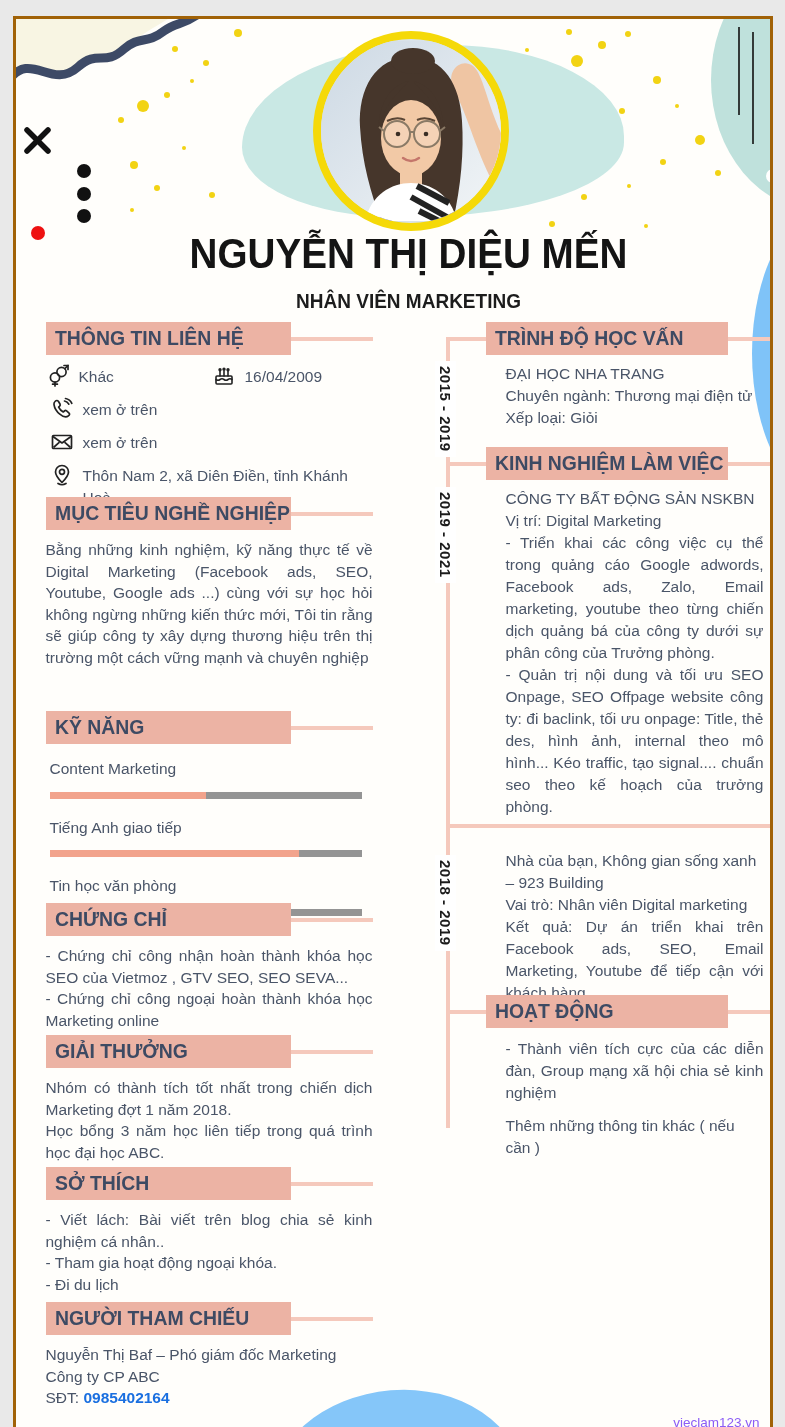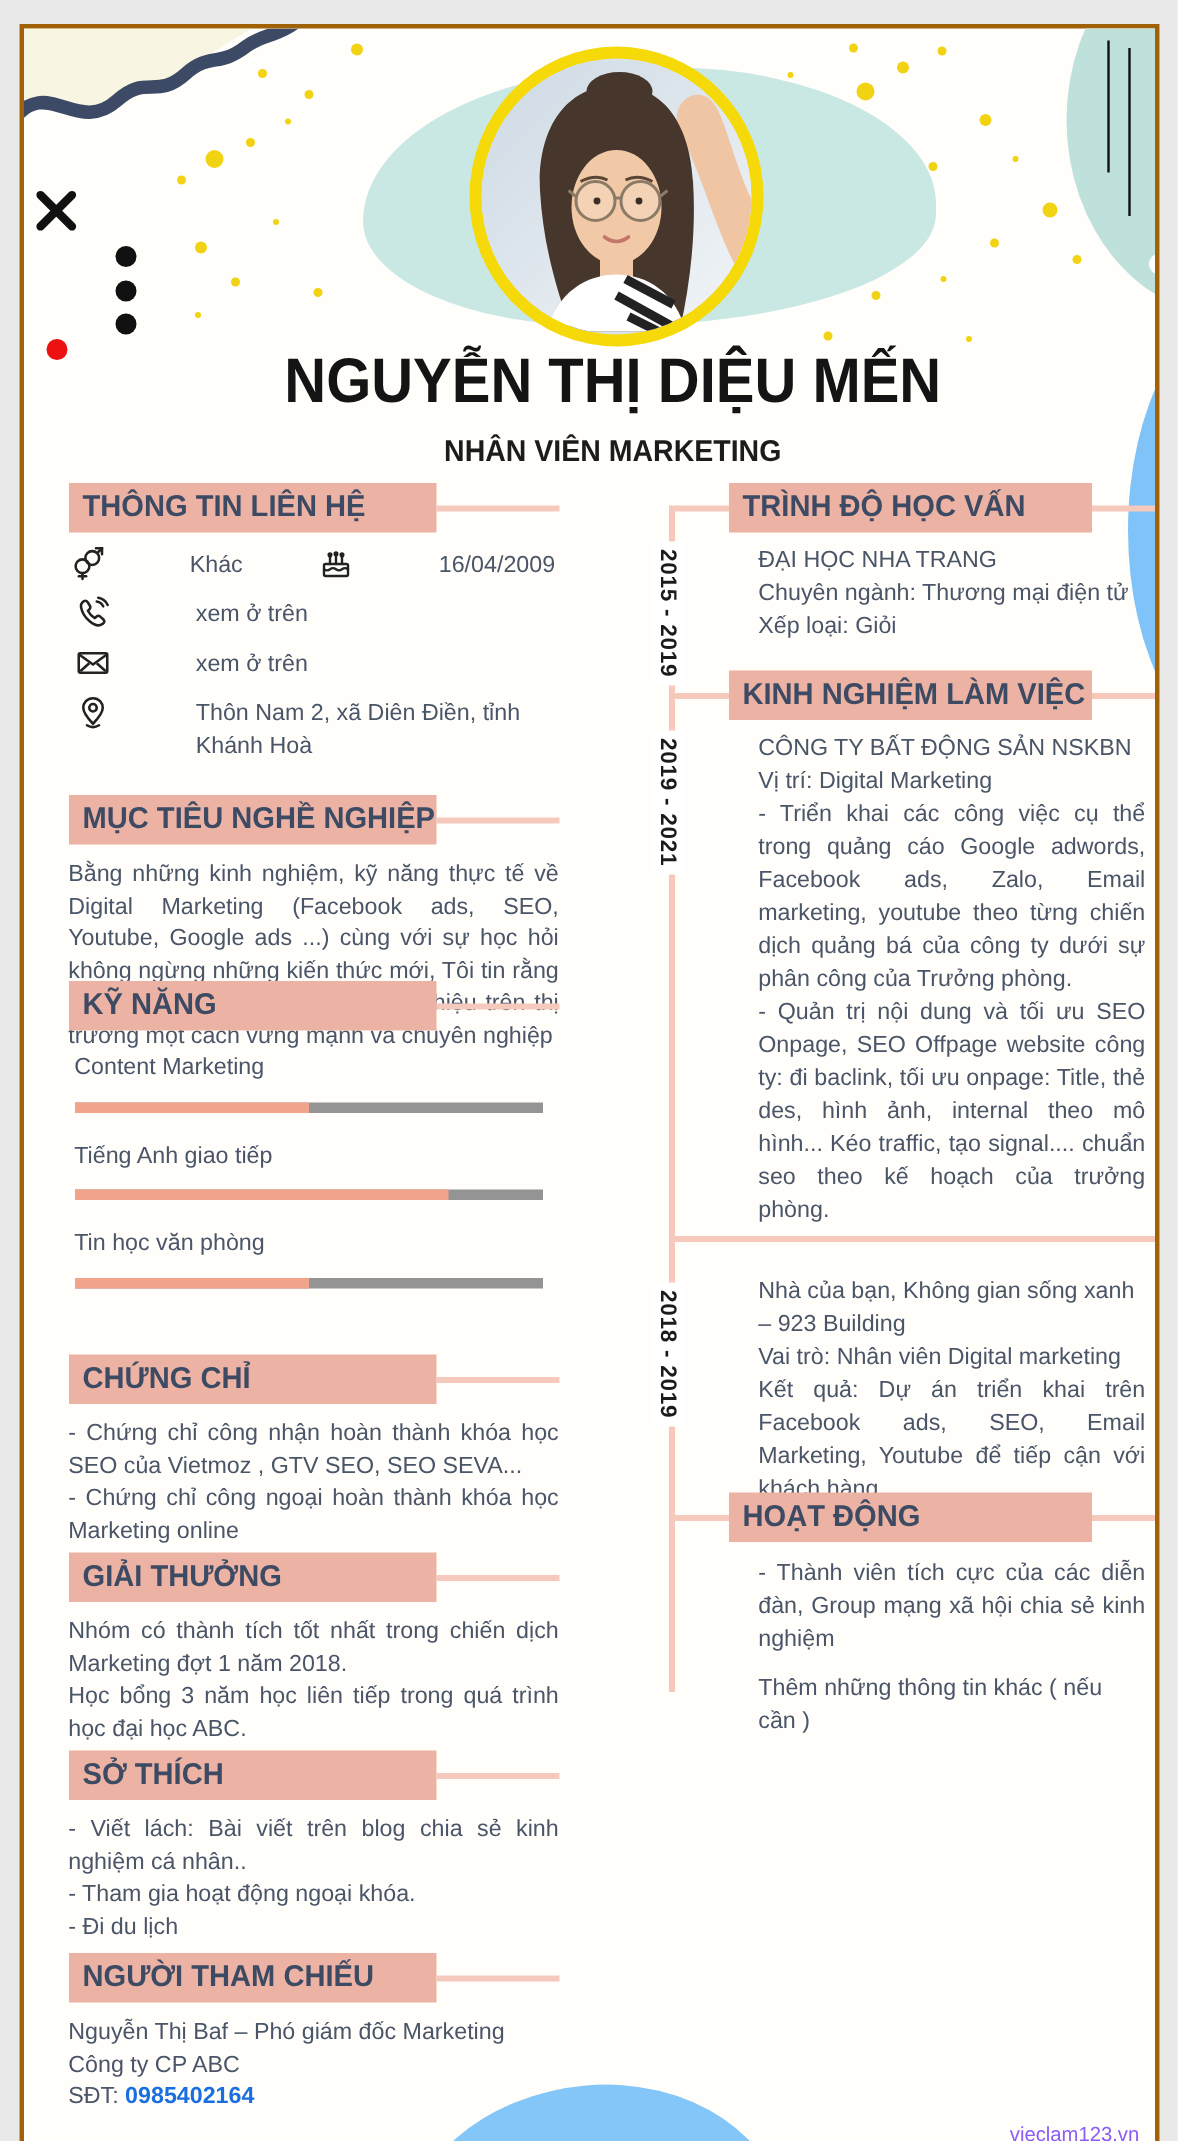--- a/index.html
+++ b/index.html
@@ -40,21 +40,21 @@
   .sec-right .head-bar{width:242px;}
   .head-bar span{font-size:20px;font-weight:bold;color:#3d4a63;white-space:nowrap;
     transform:scaleX(.97);transform-origin:left;}
   .head-line{flex:1;height:4px;background:#f5c9bc;}
   .head-conn{width:40px;height:4px;background:#f5c9bc;}
   .sec-body{margin-top:9px;font-size:15.5px;line-height:21.5px;}
   .sec-right .sec-body{margin-left:60px;width:258px;line-height:22px;}
   .just{text-align:justify;}
   p.para{margin:0;}
   
-  .c-row{display:flex;align-items:flex-start;margin:0 0 9px 4px;gap:48px;}
+  .c-row{display:flex;align-items:flex-start;margin:0 0 9px 4px;}
   .c-row .cicon{width:24px;height:24px;flex:0 0 24px;margin-right:9px;}
   .c-row .ctext{padding-top:2px;}
   .c-grid{display:flex;}
   .c-grid .cell{display:flex;align-items:flex-start;}
   .c-grid .cell1{width:166px;}
   
   .skill{margin:5px 4px 18px 4px;}
   .skill-label{margin-bottom:12px;}
   .skill-track{width:312px;height:7px;background:#949494;}
   .skill-fill{height:7px;background:#f2a38c;}
@@ -241,33 +241,33 @@
         <svg class="cicon" viewBox="0 0 24 24" fill="none" stroke="#222" stroke-width="1.7" stroke-linejoin="round">
           <path d="M12,2.5 C8,2.5 5.5,5.6 5.5,8.9 C5.5,12.8 12,19.5 12,19.5 C12,19.5 18.5,12.8 18.5,8.9 C18.5,5.6 16,2.5 12,2.5 Z"></path>
           <circle cx="12" cy="8.8" r="2.5"></circle>
           <path d="M8,20.5 Q12,23 16,20.5" stroke-linecap="round"></path>
         </svg>
         <span class="ctext">Thôn Nam 2, xã Diên Điền, tỉnh Khánh Hoà</span>
       </div>
     </div>
   </div>
 
-  <div class="sec sec-left" style="top:511px">
+  <div class="sec sec-left" style="top:478px">
     <div class="head-row">
       <div class="head-bar">
           <span>MỤC TIÊU NGHỀ NGHIỆP</span>
         </div>
       <div class="head-line"></div>
     </div>
     <div class="sec-body">
       <p class="para just">Bằng những kinh nghiệm, kỹ năng thực tế về Digital Marketing (Facebook ads, SEO, Youtube, Google ads ...) cùng với sự học hỏi không ngừng những kiến thức mới, Tôi tin rằng sẽ giúp công ty xây dựng thương hiệu trên thị trường một cách vững mạnh và chuyên nghiệp</p>
     </div>
   </div>
 
-  <div class="sec sec-left" style="top:635px">
+  <div class="sec sec-left" style="top:692px">
     <div class="head-row">
       <div class="head-bar">
           <span>KỸ NĂNG</span>
         </div>
       <div class="head-line"></div>
     </div>
     <div class="sec-body" style="margin-top:14px">
       <div class="skill">
         <div class="skill-label">Content Marketing</div>
         <div class="skill-track">

